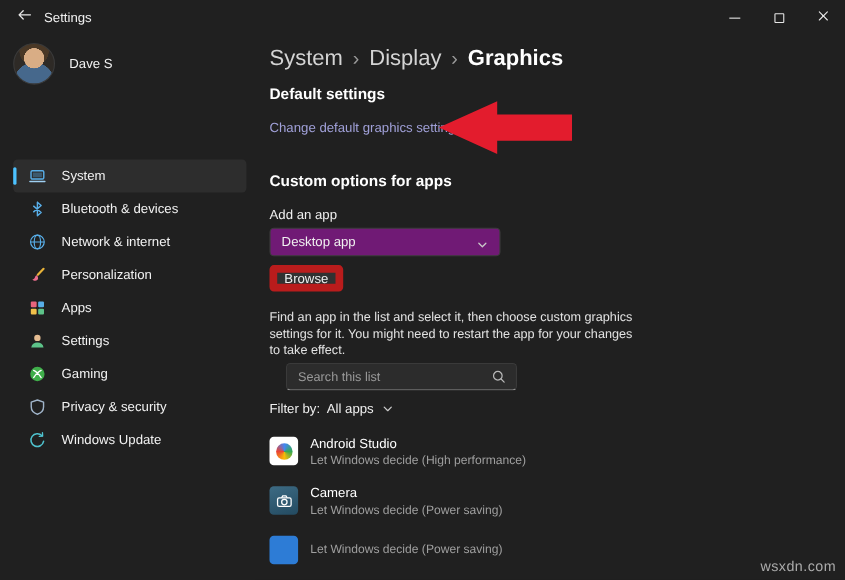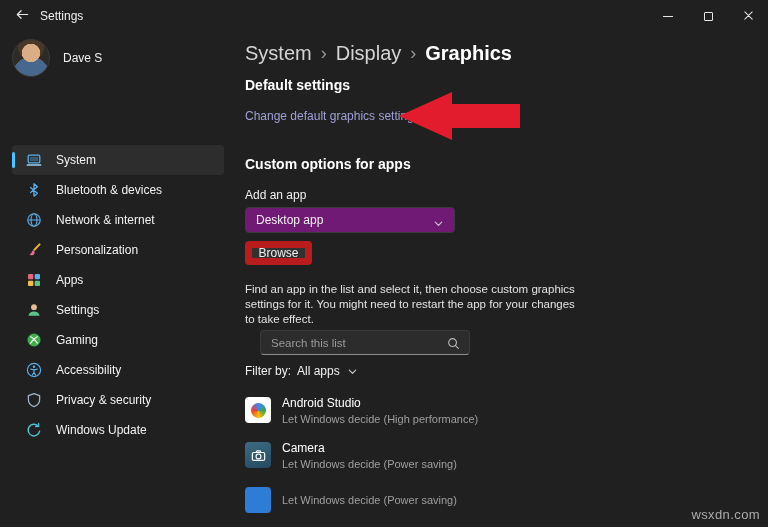--- a/index.html
+++ b/index.html
@@ -210,30 +210,20 @@
     <div class="nav-item">
       <span class="nav-icon">
         <svg viewBox="0 0 16 16">
             <circle cx="8" cy="8" r="6.5" fill="#3fae4a"></circle>
             <path d="M4.6 4.8c2.2.9 4.6 3.3 6.8 6.4M11.4 4.8c-2.2.9-4.6 3.3-6.8 6.4" stroke="#fff" stroke-width="1.2" fill="none" stroke-linecap="round"></path>
           </svg>
       </span>
       <span class="nav-label">Gaming</span>
     </div>
 
-    <div class="nav-item">
-      <span class="nav-icon">
-        <svg viewBox="0 0 16 16" fill="none" stroke="#58aee8" stroke-width="1.2" stroke-linecap="round">
-            <circle cx="8" cy="8" r="6.6"></circle>
-            <circle cx="8" cy="4.7" r="1.2" fill="#58aee8" stroke="none"></circle>
-            <path d="M4.8 7.2l3.2.7 3.2-.7M8 7.9v2.5l-1.7 2.8M8 10.4l1.7 2.8"></path>
-          </svg>
-      </span>
-      <span class="nav-label">Accessibility</span>
-    </div>
 
     <div class="nav-item">
       <span class="nav-icon">
         <svg viewBox="0 0 16 16" fill="none" stroke="#9fb3c8" stroke-width="1.3" stroke-linejoin="round">
             <path d="M8 1.6l5.6 2v4.2c0 3.4-2.4 5.8-5.6 6.8-3.2-1-5.6-3.4-5.6-6.8V3.6z"></path>
           </svg>
       </span>
       <span class="nav-label">Privacy &amp; security</span>
     </div>
 

